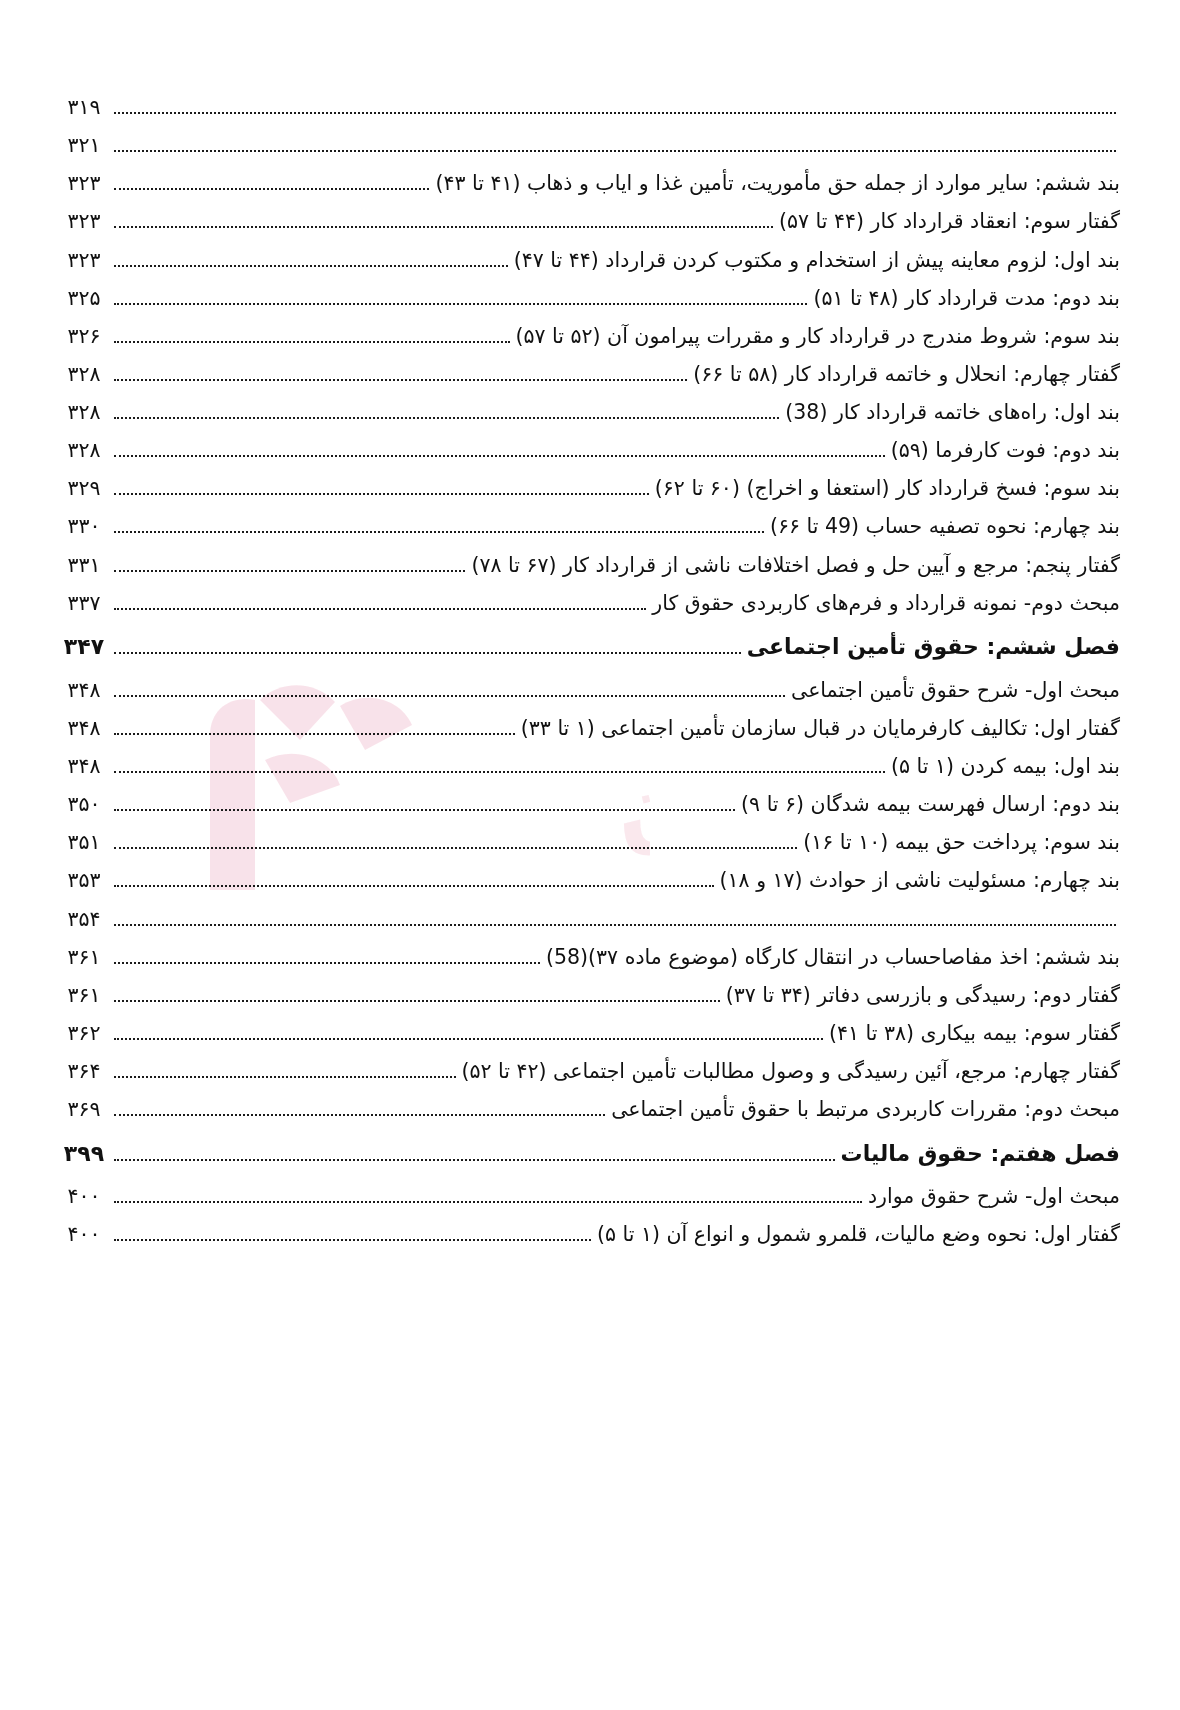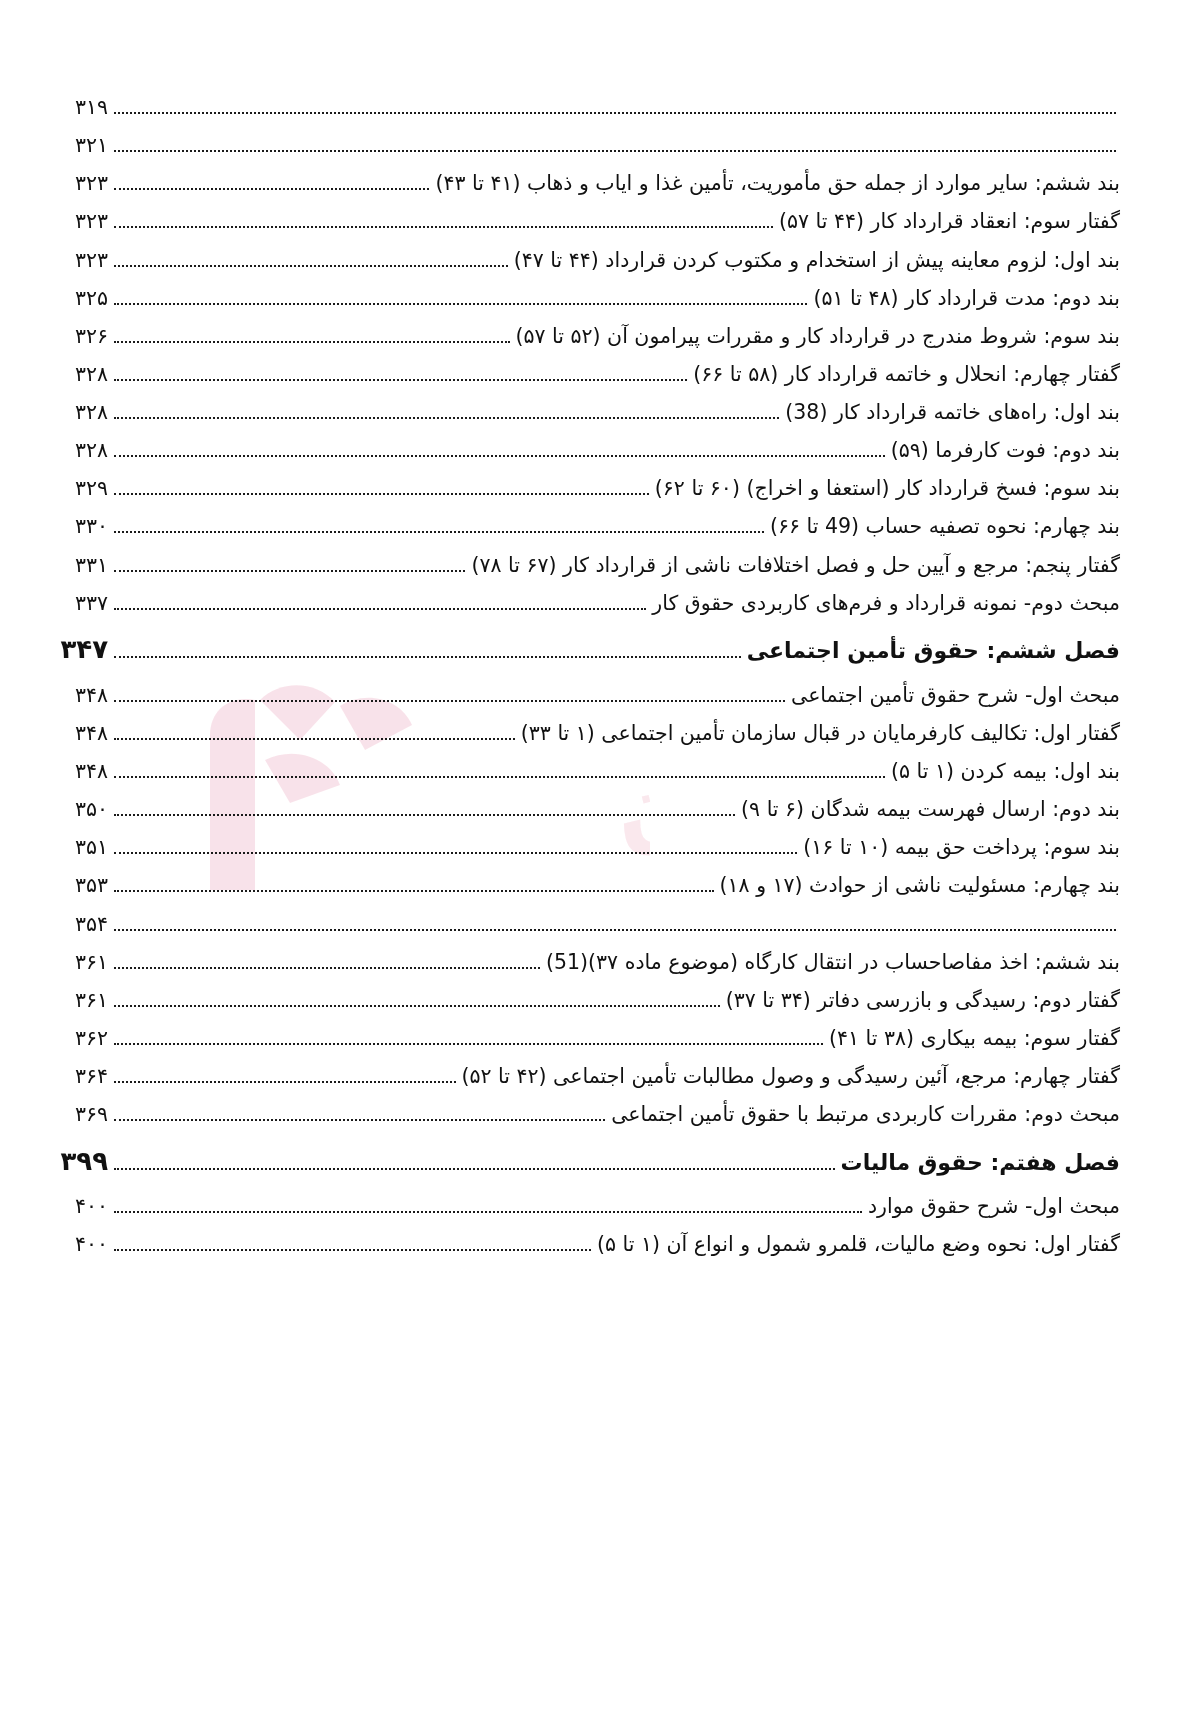--- a/index.html
+++ b/index.html
@@ -59,25 +59,25 @@
     margin: 0 4px 6px 4px;
     min-width: 18px;
     height: 1px;
   }
   .toc-page {
     flex: 0 0 auto;
     white-space: nowrap;
     font-size: 20.5px;
     padding-right: 2px;
     min-width: 48px;
-    text-align: right;
+    text-align: center;
   }
   .toc-row.chapter .toc-page {
     font-weight: bold;
-    font-size: 26px;
+    font-size: 22px;
   }
 </style>
 </head>
 <body>
 
 <div class="page">
 
   <div class="watermark">
     <svg viewBox="0 0 500 290" width="500" height="290" aria-hidden="true">
       <g fill="#f4ccd9">
@@ -217,21 +217,21 @@
       <span class="dots"></span>
       <span class="toc-page">۳۵۳</span>
     </div>
 
     <div class="toc-row item">
       <span class="dots"></span>
       <span class="toc-page">۳۵۴</span>
     </div>
 
     <div class="toc-row item">
-      <span class="toc-title">بند ششم: اخذ مفاصاحساب در انتقال کارگاه (موضوع ماده ۳۷)(51)</span>
+      <span class="toc-title">بند ششم: اخذ مفاصاحساب در انتقال کارگاه (موضوع ماده ۳۷)(58)</span>
       <span class="dots"></span>
       <span class="toc-page">۳۶۱</span>
     </div>
 
     <div class="toc-row item">
       <span class="toc-title">گفتار دوم: رسیدگی و بازرسی دفاتر (۳۴ تا ۳۷)</span>
       <span class="dots"></span>
       <span class="toc-page">۳۶۱</span>
     </div>
 

